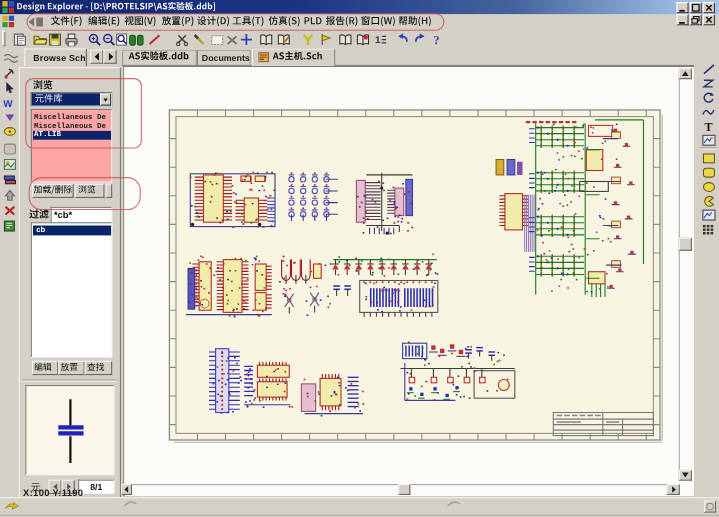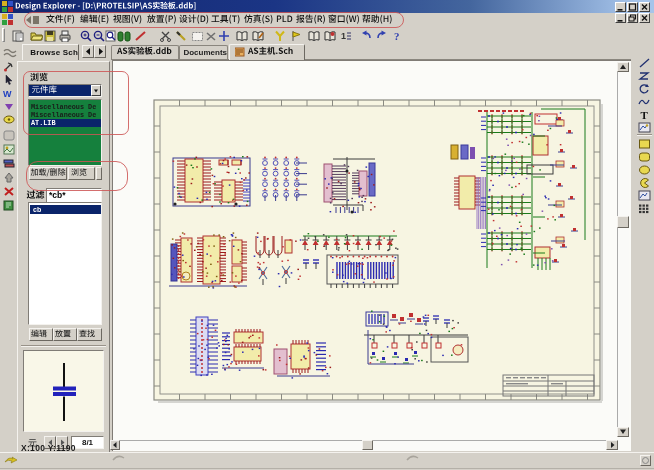--- a/index.html
+++ b/index.html
@@ -230,21 +230,21 @@
 
 <div class="ab" style="left:17px;top:61px;width:93px;height:391px;background:#d4d0c8;border-left:1px solid #f4f2ee;border-top:1px solid #f4f2ee;border-right:1px solid #807c76"></div>
 
 <div class="ab sun" style="left:28px;top:84px;width:74px;height:13px;background:#0a246a"></div>
 <div class="wbtn" style="left:91px;top:85px;width:10px;height:11px">
     <svg width="8" height="9" style="position:absolute;left:0;top:0">
       <path d="M2 3.5 L6 3.5 L4 6.5 z" fill="#111"></path>
     </svg>
   </div>
 
-<div class="ab sun" style="left:28px;top:99px;width:74px;height:67px;background:#15803d;font:bold 6.8px 'Liberation Mono',monospace;color:#1a1a1a">
+<div class="ab sun" style="left:28px;top:99px;width:74px;height:67px;background:#fca5a5;font:bold 6.8px 'Liberation Mono',monospace;color:#1a1a1a">
     <div style="position:absolute;left:2px;top:3px">Miscellaneous De</div>
     <div style="position:absolute;left:2px;top:11px">Miscellaneous De</div>
     <div style="position:absolute;left:1px;top:19px;width:71px;height:8px;background:#0a246a;color:#fff;padding-left:1px;line-height:8px">AT.LIB</div>
   </div>
 
 <div class="ab ras" style="left:29px;top:167px;width:38px;height:13px"></div>
 <div class="ab ras" style="left:68px;top:167px;width:27px;height:13px"></div>
 <div class="ab ras" style="left:96px;top:167px;width:6px;height:13px"></div>
 
 <div class="ab sun" style="left:46px;top:188px;width:56px;height:18px;background:#fff;font:bold 8.5px 'Liberation Sans';color:#000;line-height:12px;padding-left:2px">*cb*</div>

